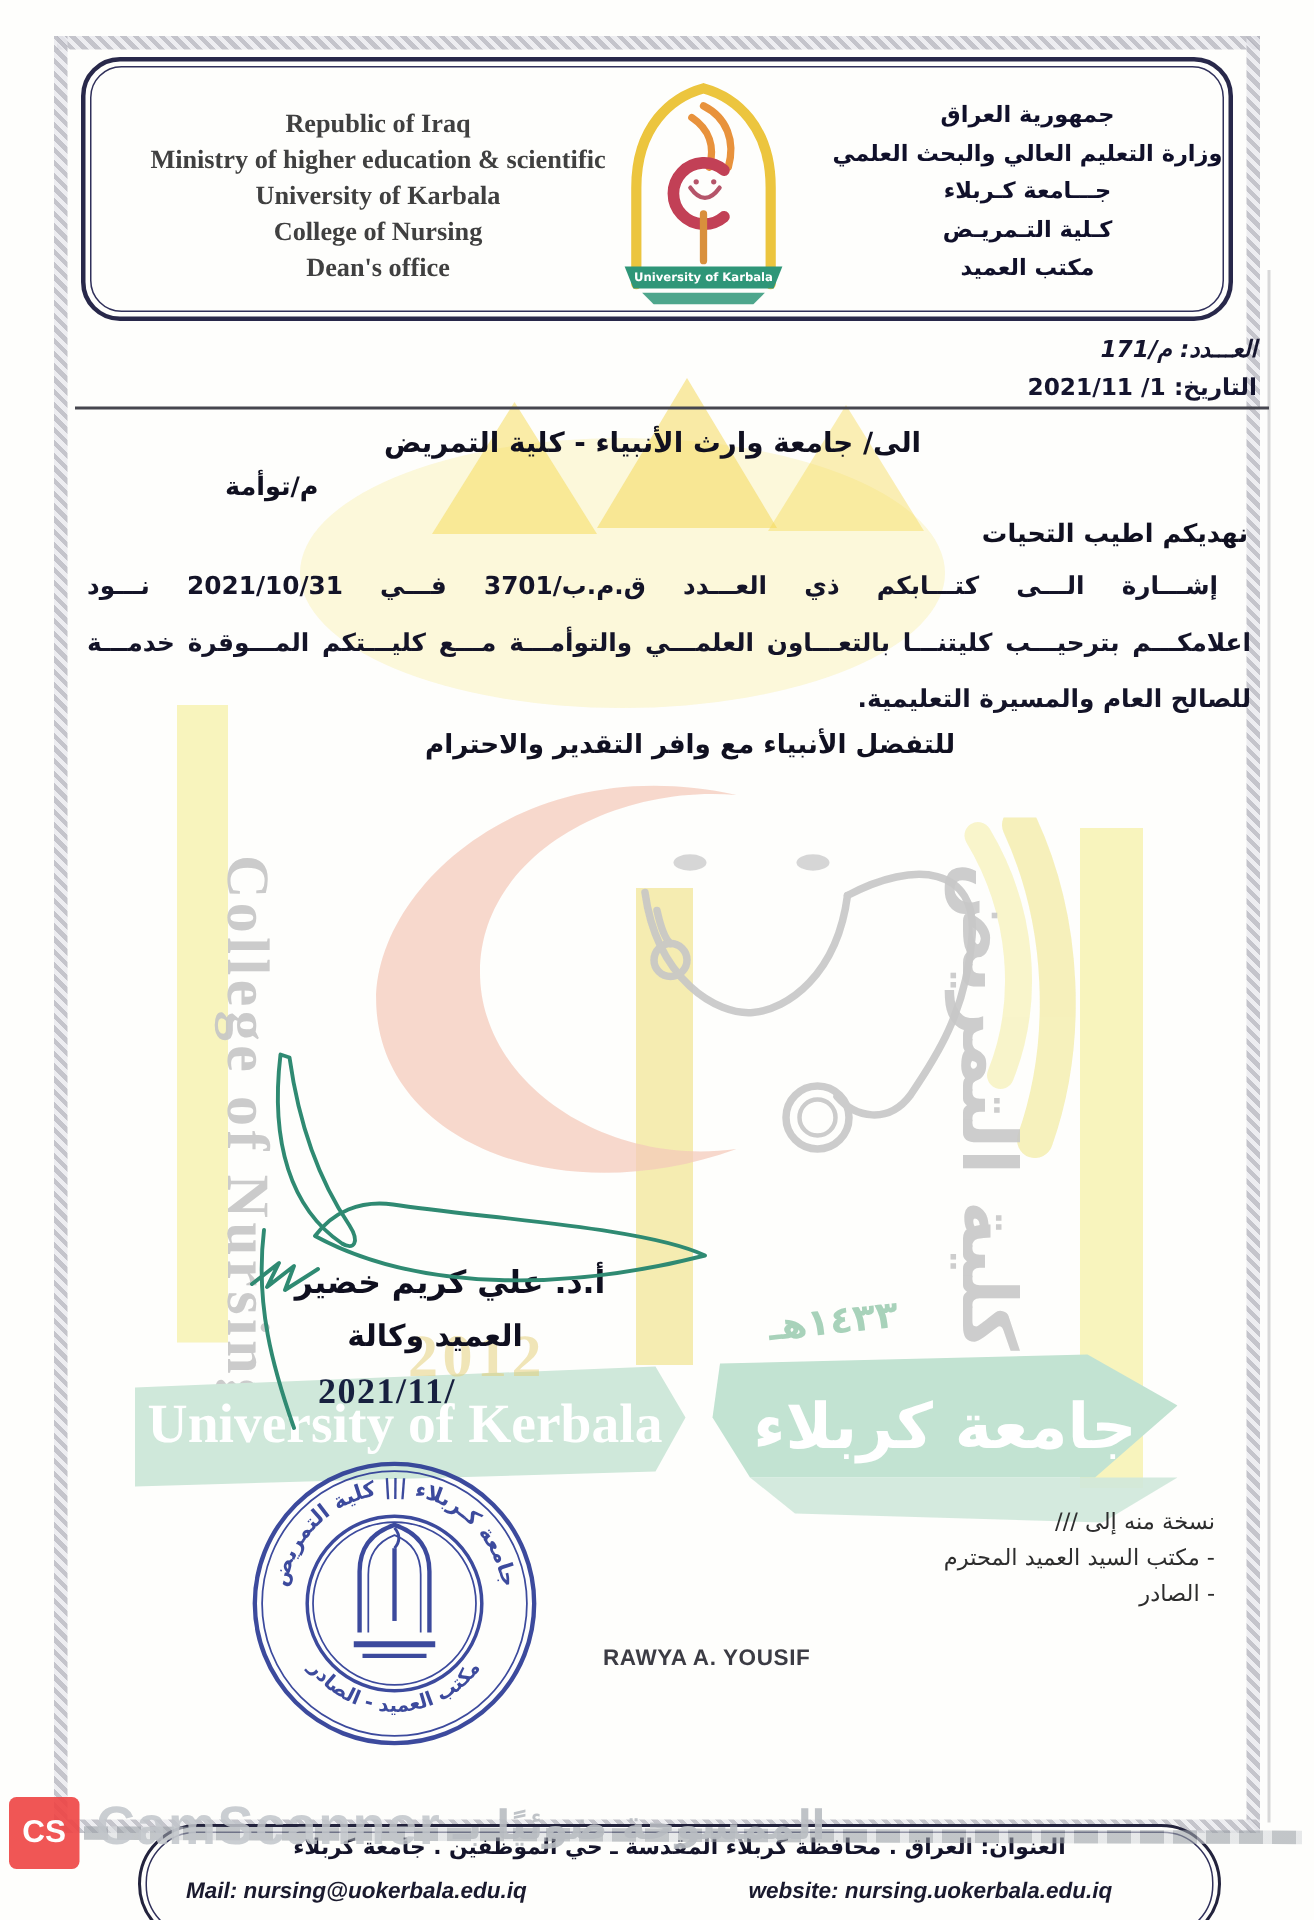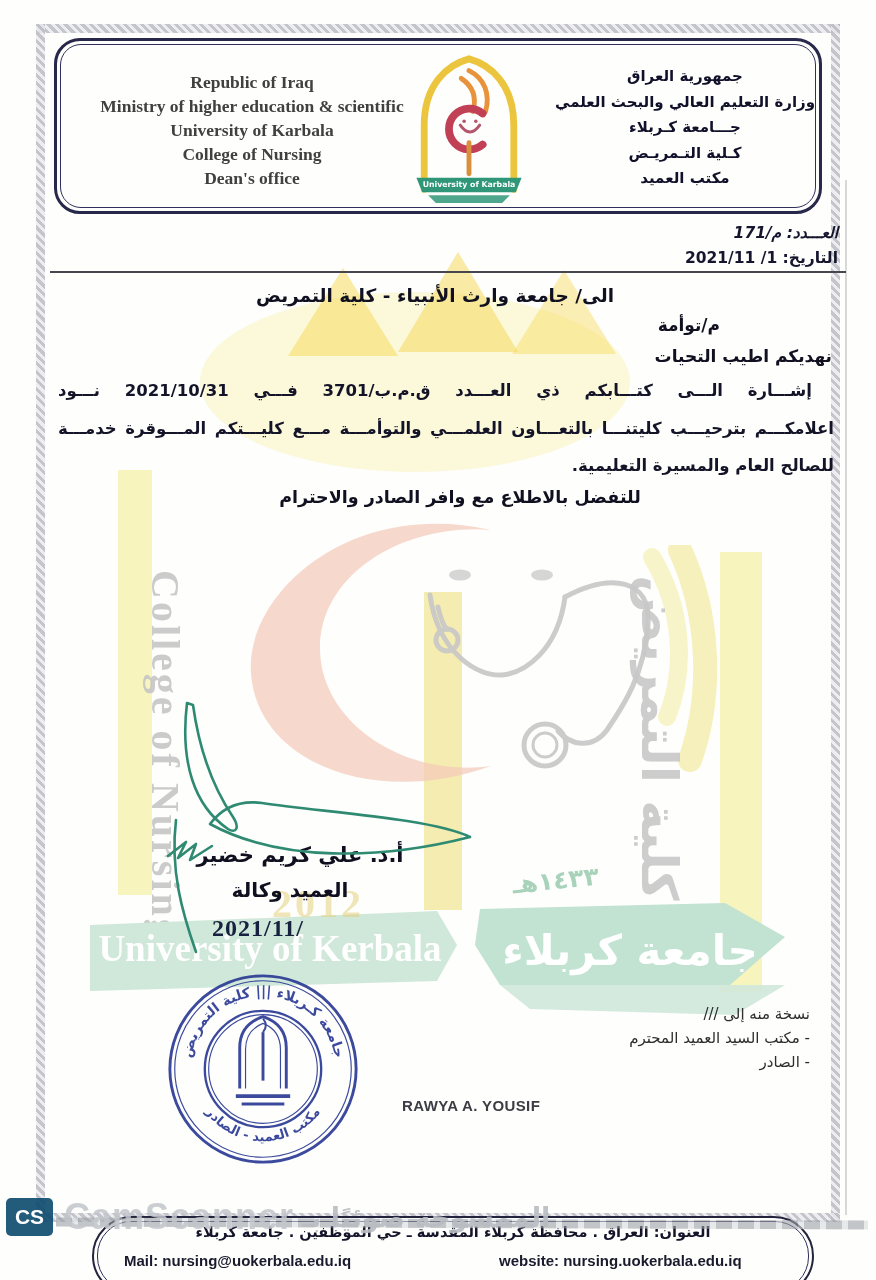--- a/index.html
+++ b/index.html
@@ -24,21 +24,21 @@
   .hdr-logo { position:absolute; left:410px; top:55px; width:118px; height:148px; z-index:3; }
 
   
   .ref { position:absolute; right:38px; text-align:right; direction:rtl; font-weight:bold; font-size:15.5px; color:#15152e; z-index:3; }
   .ref-number { top:224px;font-style:italic; } .ref-date { top:249px; }
   .ref-ltr { direction:ltr; unicode-bidi:isolate;margin-top:28px; }
   .ref-rule { position:absolute; left:50px; top:271px; width:796px; border-top:2px solid #46464f; z-index:3; }
 
   
   .addressee { position:absolute; left:150px; top:285px; width:570px; text-align:center; direction:rtl; font-weight:bold; font-size:18.5px; color:#101020; z-index:3; }
-  .subject   { position:absolute; left:150px; top:315px; width:570px; text-align:right; direction:rtl; font-weight:bold; font-size:17px; color:#101020; z-index:3; }
+  .subject   { position:absolute; left:150px; top:315px; width:570px; text-align:left; direction:rtl; font-weight:bold; font-size:17px; color:#101020; z-index:3; }
   .greeting  { position:absolute; right:44px; top:346px; direction:rtl; font-weight:bold; font-size:17px; color:#101020; z-index:3; }
   .body-par  { position:absolute; left:58px; top:372px; width:776px; direction:rtl; font-weight:bold; font-size:16.5px; line-height:37.5px; color:#141428; z-index:3; }
   .body-line-just { text-align:justify; text-align-last:justify; }
   .body-line-1 { padding-right:22px; }
   .body-line-end { text-align:right; }
   .closing { position:absolute; left:180px; top:487px; width:560px; text-align:center; direction:rtl; font-weight:bold; font-size:17.5px; color:#101020; z-index:3; }
 
   
   .wm { position:absolute; z-index:0; }
   .wm-blob { left:200px; top:292px; width:430px; height:180px; background:#f9f2bd; opacity:.55; border-radius:50%; }
@@ -68,25 +68,25 @@
 
   
   .stamp { position:absolute; left:166px; top:972px; z-index:4; opacity:.93; }
 
   .secretary { position:absolute; left:402px; top:1097px; font-family:"Liberation Sans", sans-serif; font-weight:bold; font-size:15px; letter-spacing:.4px; color:#3c3c44; z-index:3; }
 
   
   .footer-pill { position:absolute; left:92px; top:1216px; width:722px; height:80px; border:2.5px solid #23233d; border-radius:40px; background:#fefefc; z-index:3; }
   .footer-pill-inner { position:absolute; inset:3px; border:1.2px solid #30305a; border-radius:34px; }
   .footer-address { position:absolute; left:0; top:6px; width:100%; text-align:center; direction:rtl; font-weight:bold; font-size:14.5px; color:#14142a; }
-  .footer-row { position:absolute; top:34px; font-family:"Liberation Sans", sans-serif; font-weight:bold; font-size:15px; color:#1a1a2e; }
+  .footer-row { position:absolute; top:34px; font-family:"Liberation Sans", sans-serif; font-weight:bold; font-size:15px; color:#1a1a2e;font-style:italic; }
   .footer-mail { left:30px; } .footer-web { left:405px; }
 
   
-  .cs-box { position:absolute; left:6px; top:1198px; width:47px; height:38px; background:#0c4a6e; border-radius:5px; color:#fff;
+  .cs-box { position:absolute; left:6px; top:1198px; width:47px; height:48px; background:#ef4444; border-radius:5px; color:#fff;
             font-family:"Liberation Sans", sans-serif; font-weight:bold; font-size:21px; display:flex; align-items:center; justify-content:center; z-index:6; opacity:.9; }
   .cs-name { position:absolute; left:64px; top:1196px; font-family:"Liberation Sans", sans-serif; font-weight:bold; font-size:36px; letter-spacing:1px; color:#c2c6cb; opacity:.85; z-index:6; }
   .cs-ar { position:absolute; left:302px; top:1202px; font-weight:bold; font-size:27px; color:#b9bdc2; opacity:.9; z-index:6; }
   .cs-dash { position:absolute; left:56px; top:1219px; width:812px; height:9px; opacity:.6; transform:rotate(.2deg); z-index:5;
              background:repeating-linear-gradient(90deg,#9aa0a6 0 16px,#d7dadd 16px 22px); }
 </style>
 </head>
 <body>
 
 <div class="page">
@@ -188,21 +188,21 @@
   <div class="addressee">الى/ جامعة وارث الأنبياء - كلية التمريض</div>
   <div class="subject">م/توأمة</div>
   <div class="greeting">نهديكم اطيب التحيات</div>
 
   <div class="body-par">
     <div class="body-line-just body-line-1">إشـــارة الـــى كتـــابكم ذي العـــدد ق.م.ب/3701 فـــي 2021/10/31 نـــود</div>
     <div class="body-line-just">اعلامكـــم بترحيـــب كليتنـــا بالتعـــاون العلمـــي والتوأمـــة مـــع كليـــتكم المـــوقرة خدمـــة</div>
     <div class="body-line-end">للصالح العام والمسيرة التعليمية.</div>
   </div>
 
-  <div class="closing">للتفضل بالاطلاع مع وافر الصادر والاحترام</div>
+  <div class="closing">للتفضل الأنبياء مع وافر التقدير والاحترام</div>
 
   <svg class="sig-svg" width="400" height="300" viewBox="0 0 400 300">
     <g stroke="#2f8a72" stroke-width="2.6" fill="none" stroke-linecap="round" stroke-linejoin="round">
       <path d="M57,33 C50,92 64,136 98,159 C106,164 110,158 103,147 C82,116 69,78 63,35 Z"></path>
       <path d="M80,154 C150,192 250,190 340,167 C300,148 190,142 132,133 C110,130 92,138 80,154 Z"></path>
       <path d="M38,186 L56,172 L48,188 L66,174 L60,190 L82,176"></path>
       <path d="M46,150 C40,200 52,242 66,282"></path>
     </g>
   </svg>
   <div class="sig-name">أ.د. علي كريم خضير</div>

